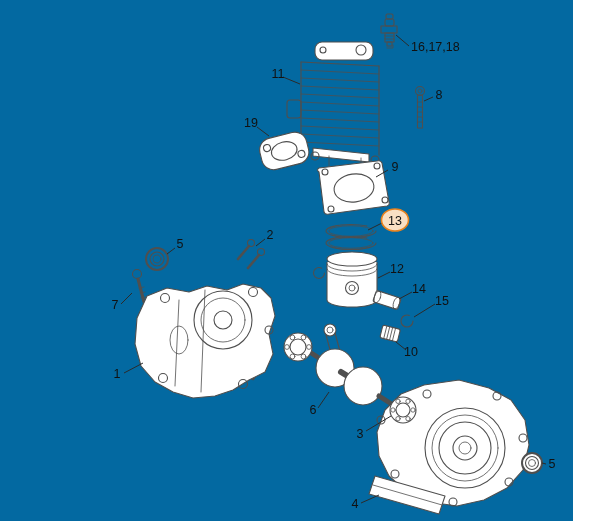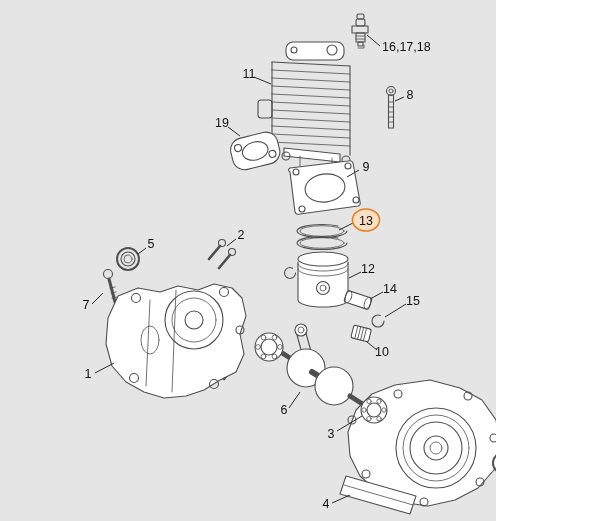--- a/index.html
+++ b/index.html
@@ -1,17 +1,17 @@
 <!DOCTYPE html>
 <html><head>
 <meta charset="utf-8">
 <style>
   html,body{margin:0;padding:0;background:#ffffff;}
-  .stage{width:496px;height:521px;position:relative;background:#e5e5e5;overflow:hidden;
-         font-family:"Liberation Sans",sans-serif;}
+  .stage{width:544px;height:521px;position:relative;background:#0369a1;overflow:hidden;
+         font-family:"Liberation Sans",sans-serif;padding-left:29px;}
   svg{display:block;}
   .part{stroke:#4f4f4f;stroke-width:1.1;fill:none;stroke-linejoin:round;stroke-linecap:round;}
   .thin{stroke-width:0.8;}
   .fillw{fill:#ffffff;}
   .leader{stroke:#2b2b2b;stroke-width:1;fill:none;}
   .lbl{font-family:"Liberation Sans",sans-serif;font-size:12.5px;fill:#111111;stroke:none;}
   .lbl-group{cursor:pointer;}
 </style>
 </head>
 <body>

